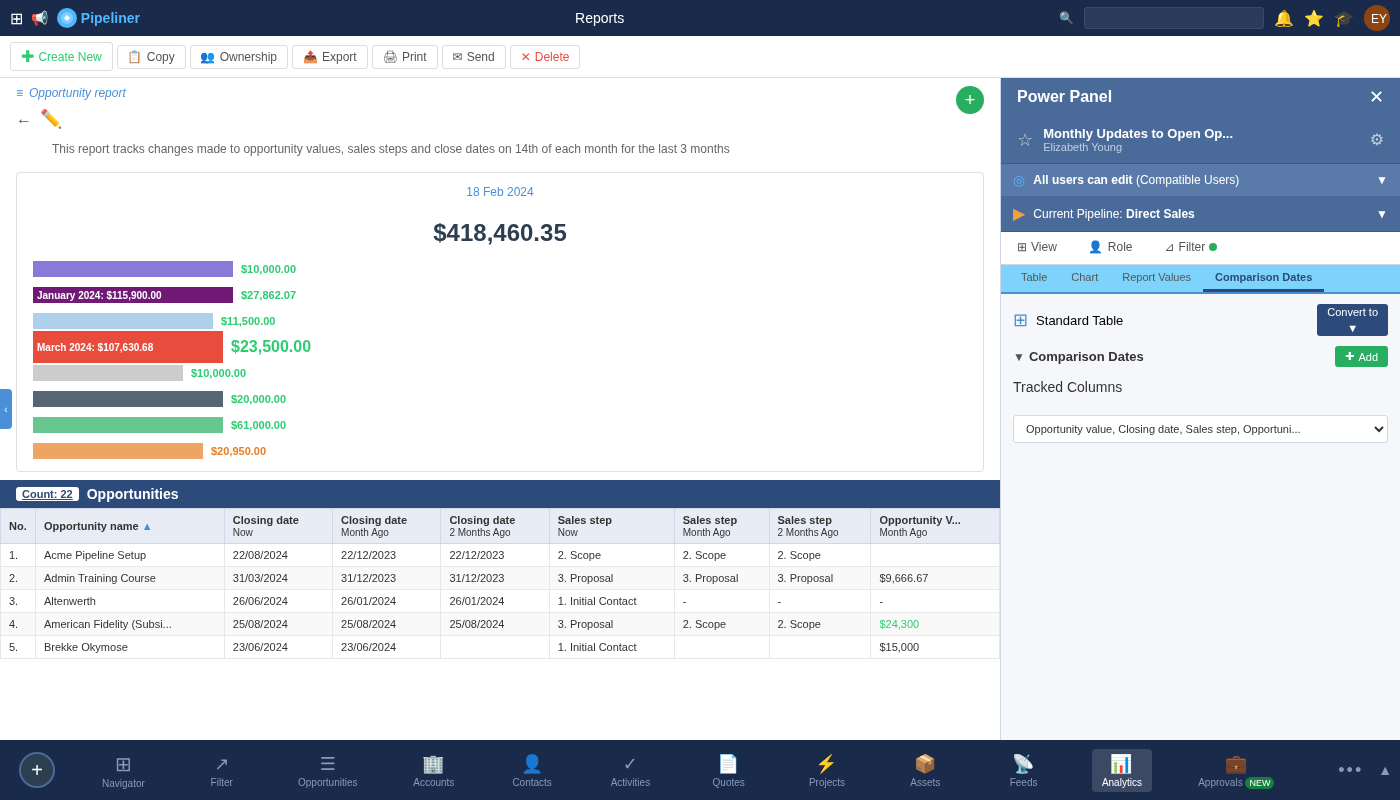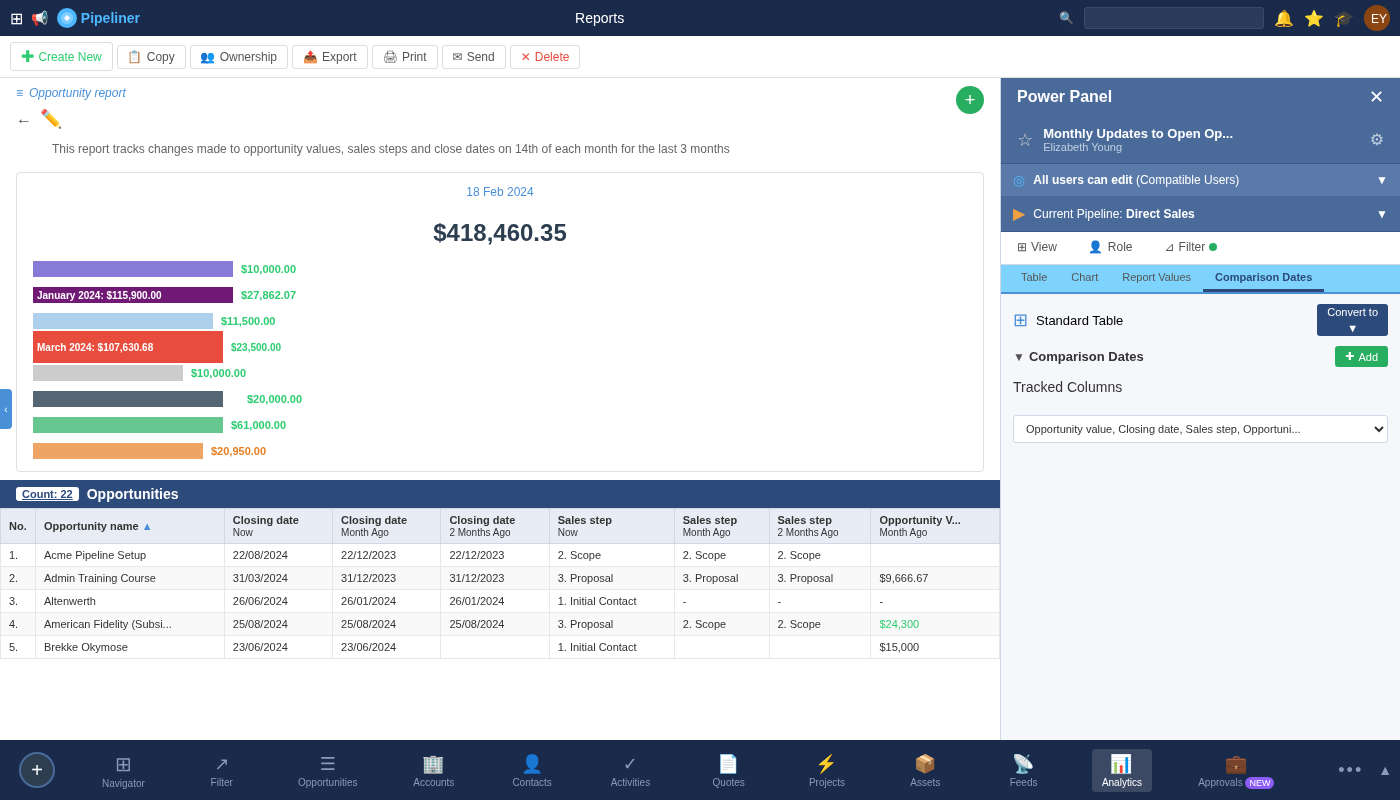--- a/index.html
+++ b/index.html
@@ -323,21 +323,21 @@
       cursor: pointer;
       padding: 4px 8px;
       border-radius: 4px;
       min-width: 60px;
     }
     .nav-item.active { background: rgba(255,255,255,0.15); }
     .nav-icon { font-size: 20px; color: #8899bb; }
     .nav-item.active .nav-icon { color: #ff8c00; }
     .nav-label { font-size: 10px; color: #8899bb; }
     .nav-item.active .nav-label { color: white; }
-    .nav-badge { background: #8b5cf6; color: white; font-size: 9px; padding: 1px 4px; border-radius: 8px; }
+    .nav-badge { background: #15803d; color: white; font-size: 9px; padding: 1px 4px; border-radius: 8px; }
     .nav-add-btn {
       width: 36px;
       height: 36px;
       background: #2c3e50;
       border: 2px solid #4a6a9a;
       border-radius: 50%;
       display: flex;
       align-items: center;
       justify-content: center;
       color: white;
@@ -469,29 +469,29 @@
 
             <div style="position:absolute; top:52px; left:0; right:0; height:20px; display:flex; align-items:center; gap:8px;">
               <div style="width:180px; height:16px; background:#7ab0e0; opacity:0.6;"></div>
               <span style="color:#2ecc71; font-size:11px; font-weight:bold;">$11,500.00</span>
             </div>
 
             <div style="position:absolute; top:78px; left:0; right:0; height:20px; display:flex; align-items:center; gap:8px;">
               <div style="position:relative; width:190px; height:32px; background:#e74c3c; display:flex; align-items:center;">
                 <span style="position:absolute; left:4px; color:white; font-size:10px; font-weight:bold; white-space:nowrap;">March 2024: $107,630.68</span>
               </div>
-              <span style="color:#2ecc71; font-size:10px; font-weight:bold;">$23,500.00</span>
+              <span style="color:#2ecc71; font-size:16px; font-weight:bold;">$23,500.00</span>
             </div>
 
             <div style="position:absolute; top:104px; left:0; right:0; height:20px; display:flex; align-items:center; gap:8px;">
               <div style="width:150px; height:16px; background:#aaa; opacity:0.6;"></div>
               <span style="color:#2ecc71; font-size:11px; font-weight:bold;">$10,000.00</span>
             </div>
 
-            <div style="position:absolute; top:130px; left:0; right:0; height:20px; display:flex; align-items:center; gap:24px;">
+            <div style="position:absolute; top:130px; left:0; right:0; height:20px; display:flex; align-items:center; gap:8px;">
               <div style="width:190px; height:16px; background:#2c3e50; opacity:0.8;"></div>
               <span style="color:#2ecc71; font-size:11px; font-weight:bold;">$20,000.00</span>
             </div>
 
             <div style="position:absolute; top:156px; left:0; right:0; height:20px; display:flex; align-items:center; gap:8px;">
               <div style="width:190px; height:16px; background:#27ae60; opacity:0.7;"></div>
               <span style="color:#2ecc71; font-size:11px; font-weight:bold;">$61,000.00</span>
             </div>
 
             <div style="position:absolute; top:182px; left:0; right:0; height:20px; display:flex; align-items:center; gap:8px;">

